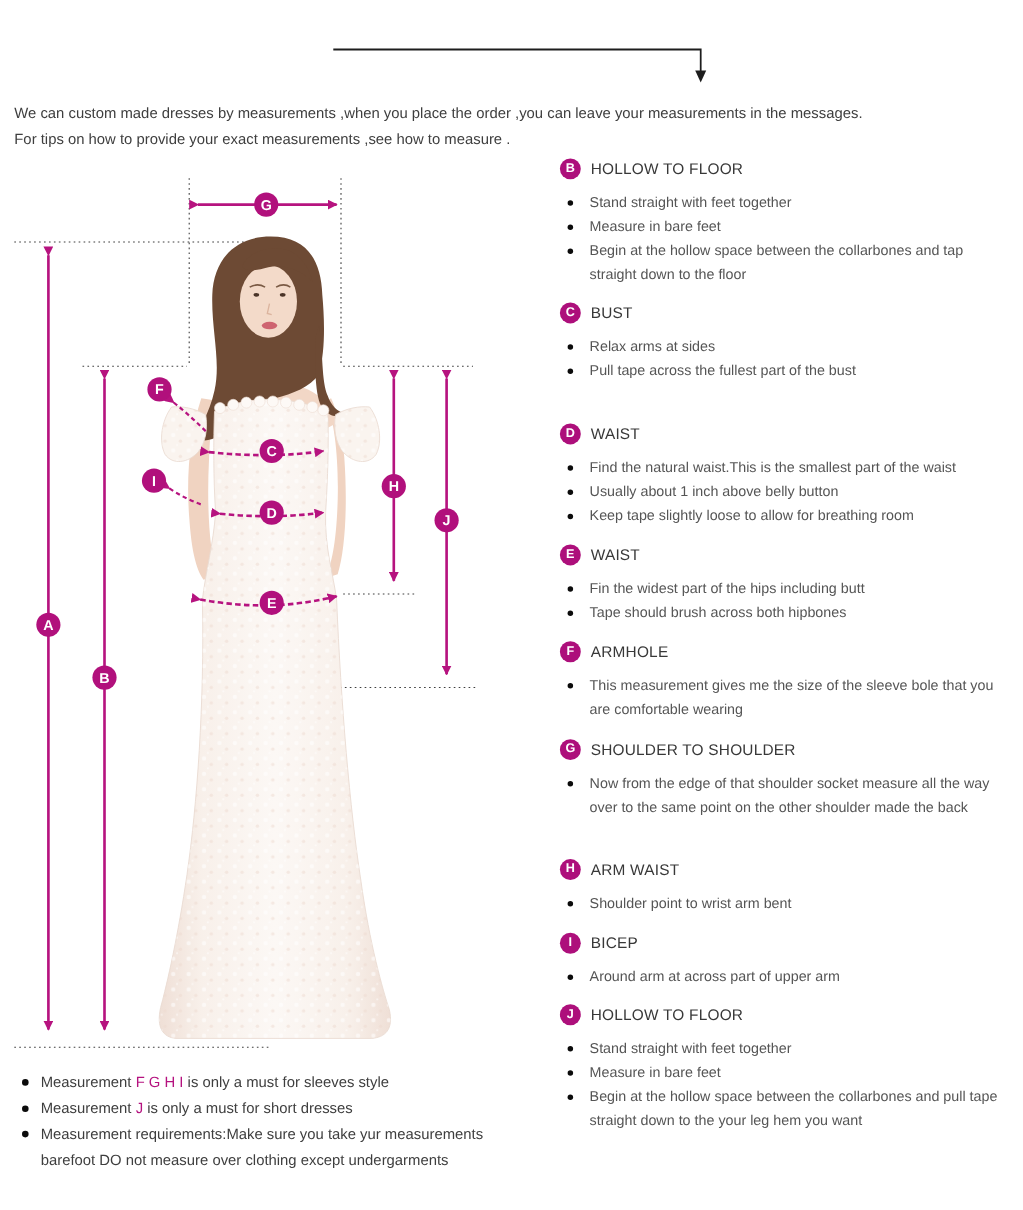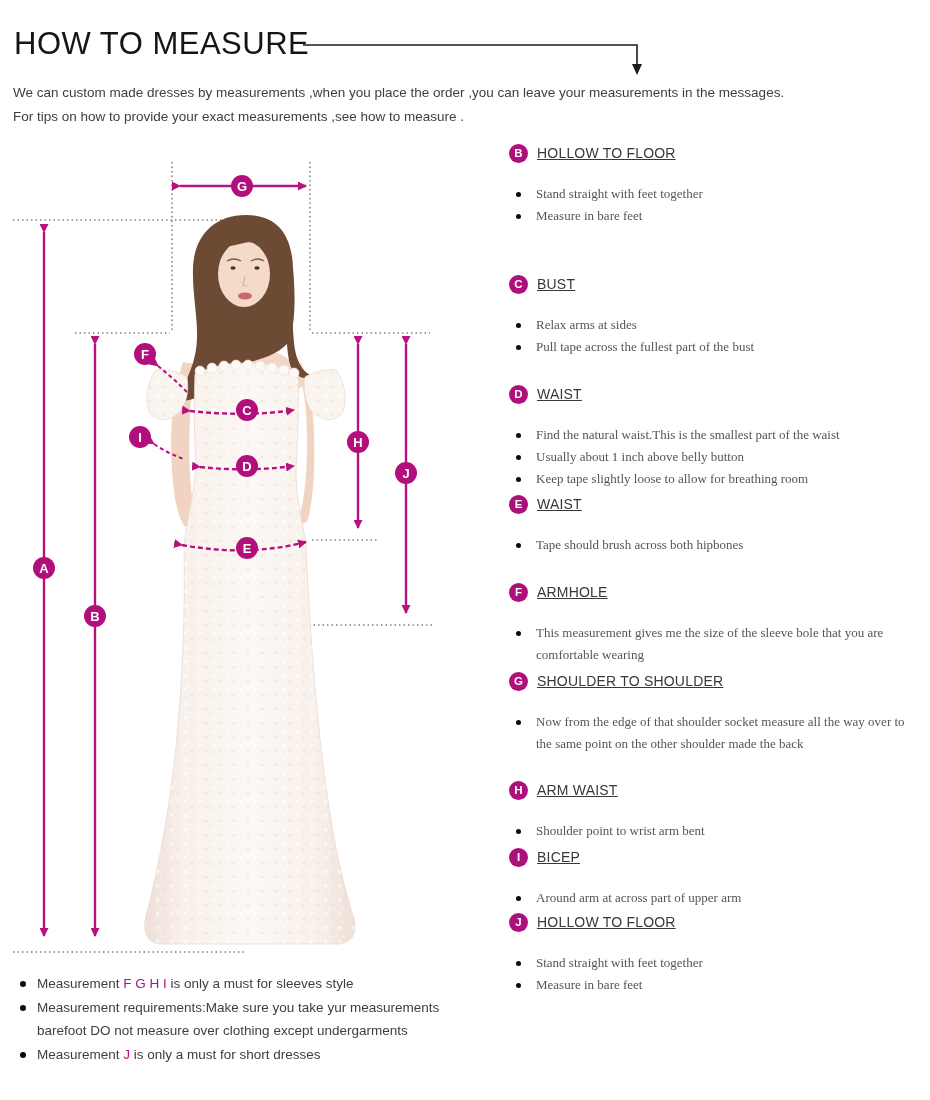--- a/index.html
+++ b/index.html
@@ -4,31 +4,31 @@
 <style>
   html,body{margin:0;padding:0;background:#fff;}
   #page{
     position:relative;width:930px;height:1100px;background:#ffffff;
     font-family:"Liberation Sans", sans-serif;overflow:hidden;
   }
   .title{
     position:absolute;left:14px;top:26px;font-size:31px;font-weight:400;
     color:#151515;letter-spacing:.5px;white-space:nowrap;
   }
-  .intro{position:absolute;left:13px;top:81px;width:900px;font-size:13.5px;line-height:24px;color:#3e3e3e;}
+  .intro{position:absolute;left:13px;top:91px;width:900px;font-size:13.5px;line-height:24px;color:#3e3e3e;}
   .intro div{white-space:nowrap;}
   
   .sec{position:absolute;left:509px;width:416px;}
   .sec-head{display:flex;align-items:center;gap:9px;height:20px;}
   .badge{
     flex:0 0 19px;width:19px;height:19px;border-radius:50%;background:#ad0f7b;color:#fff;
     font-size:11.5px;font-weight:bold;display:flex;align-items:center;justify-content:center;
   }
-  .sec-title{font-size:14px;color:#383838;letter-spacing:.2px;text-decoration:underline;}
-  .sec ul{list-style:none;margin:20px 0 0 0;padding:0;font-family:Liberation Serif, serif;}
+  .sec-title{font-size:14px;color:#383838;letter-spacing:.2px;}
+  .sec ul{list-style:none;margin:10px 0 0 0;padding:0;}
   .sec li{
     position:relative;padding-left:27px;font-size:13px;line-height:22px;color:#555;width:371px;
   }
   .sec li::before{
     content:"";position:absolute;left:7px;top:8.5px;width:5px;height:5px;border-radius:50%;background:#0b0b0b;
   }
   
   .notes{position:absolute;left:20px;top:972px;width:460px;}
   .note{position:relative;padding-left:17px;font-size:13.5px;line-height:23.5px;color:#3e3e3e;width:443px;}
   .note::before{
@@ -37,21 +37,20 @@
   .hl{color:#b5127f;}
   svg{position:absolute;}
   #title-arrow{left:0;top:0;}
   #figure-svg{left:0;top:140px;}
 </style>
 </head>
 <body>
 
 <div id="page">
 
-  <div class="title">HOW TO MEASURE</div>
 
   <svg id="title-arrow" width="930" height="140" viewBox="0 0 930 140">
     <path d="M303,45 L637,45 L637,66" fill="none" stroke="#1d1d1d" stroke-width="1.6"></path>
     <path d="M632,64 L637,75 L642,64 Z" fill="#1d1d1d"></path>
   </svg>
 
   <div class="intro">
     <div>We can custom made dresses by measurements ,when you place the order ,you can leave your measurements in the messages.</div>
     <div>For tips on how to provide your exact measurements ,see how to measure .</div>
   </div>
@@ -211,20 +210,21 @@
   </svg>
 
   <div class="sec" style="top:143px">
     <div class="sec-head">
       <span class="badge">B</span>
       <span class="sec-title">HOLLOW TO FLOOR</span>
     </div>
     <ul>
       <li>Stand straight with feet together</li>
       <li>Measure in bare feet</li>
+      <li>Begin at the hollow space between the  collarbones and tap straight down to the floor</li>
     </ul>
   </div>
 
   <div class="sec" style="top:274px">
     <div class="sec-head">
       <span class="badge">C</span>
       <span class="sec-title">BUST</span>
     </div>
     <ul>
       <li>Relax arms at sides</li>
@@ -243,20 +243,21 @@
       <li>Keep tape slightly loose to allow for breathing room</li>
     </ul>
   </div>
 
   <div class="sec" style="top:494px">
     <div class="sec-head">
       <span class="badge">E</span>
       <span class="sec-title">WAIST</span>
     </div>
     <ul>
+      <li>Fin the widest part of the hips including butt</li>
       <li>Tape should brush across both hipbones</li>
     </ul>
   </div>
 
   <div class="sec" style="top:582px">
     <div class="sec-head">
       <span class="badge">F</span>
       <span class="sec-title">ARMHOLE</span>
     </div>
     <ul>
@@ -295,28 +296,29 @@
   </div>
 
   <div class="sec" style="top:912px">
     <div class="sec-head">
       <span class="badge">J</span>
       <span class="sec-title">HOLLOW TO FLOOR</span>
     </div>
     <ul>
       <li>Stand straight with feet together</li>
       <li>Measure in bare feet</li>
+      <li>Begin at the hollow space between the collarbones and pull tape straight down to the your leg hem you want</li>
     </ul>
   </div>
 
   <div class="notes">
     <div class="note">
       <span>Measurement </span><span class="hl">F G H I</span><span> is only a must for sleeves style</span>
     </div>
     <div class="note">
+      <span>Measurement </span><span class="hl">J</span><span> is only a must for short dresses</span>
+    </div>
+    <div class="note">
       <span>Measurement requirements:Make sure you take yur measurements barefoot DO not measure over clothing except undergarments</span>
     </div>
-    <div class="note">
-      <span>Measurement </span><span class="hl">J</span><span> is only a must for short dresses</span>
-    </div>
   </div>
 
 </div>
 
 </body></html>

